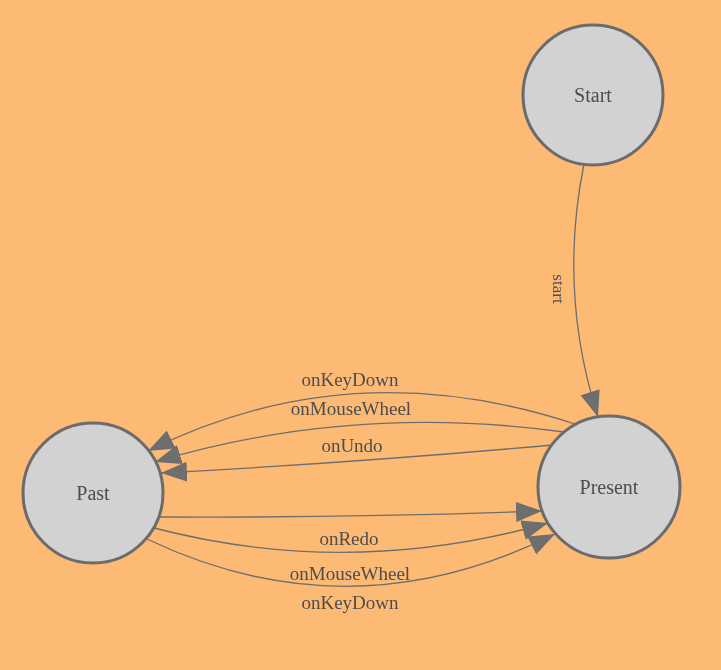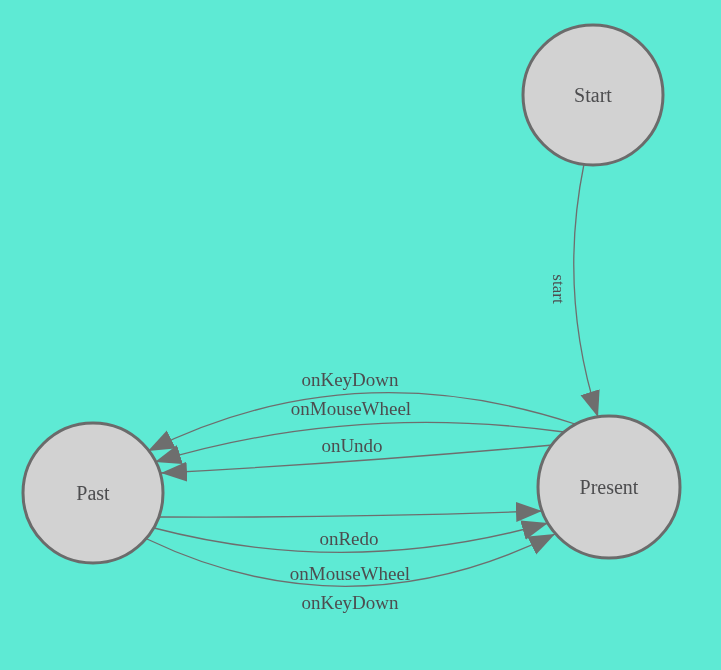--- a/index.html
+++ b/index.html
@@ -8,21 +8,21 @@
     background: #ffffff;
     width: 721px;
     height: 670px;
     overflow: hidden;
     font-family: "Liberation Serif", "DejaVu Serif", serif;
   }
   .diagram-canvas {
     position: relative;
     width: 721px;
     height: 670px;
-    background: #5eead4;
+    background: #fdba74;
   }
   svg { display: block; }
   .edge {
     fill: none;
     stroke: #6e6e6e;
     stroke-width: 1.3;
   }
   .arrow-head {
     fill: #6e6e6e;
     stroke: none;

